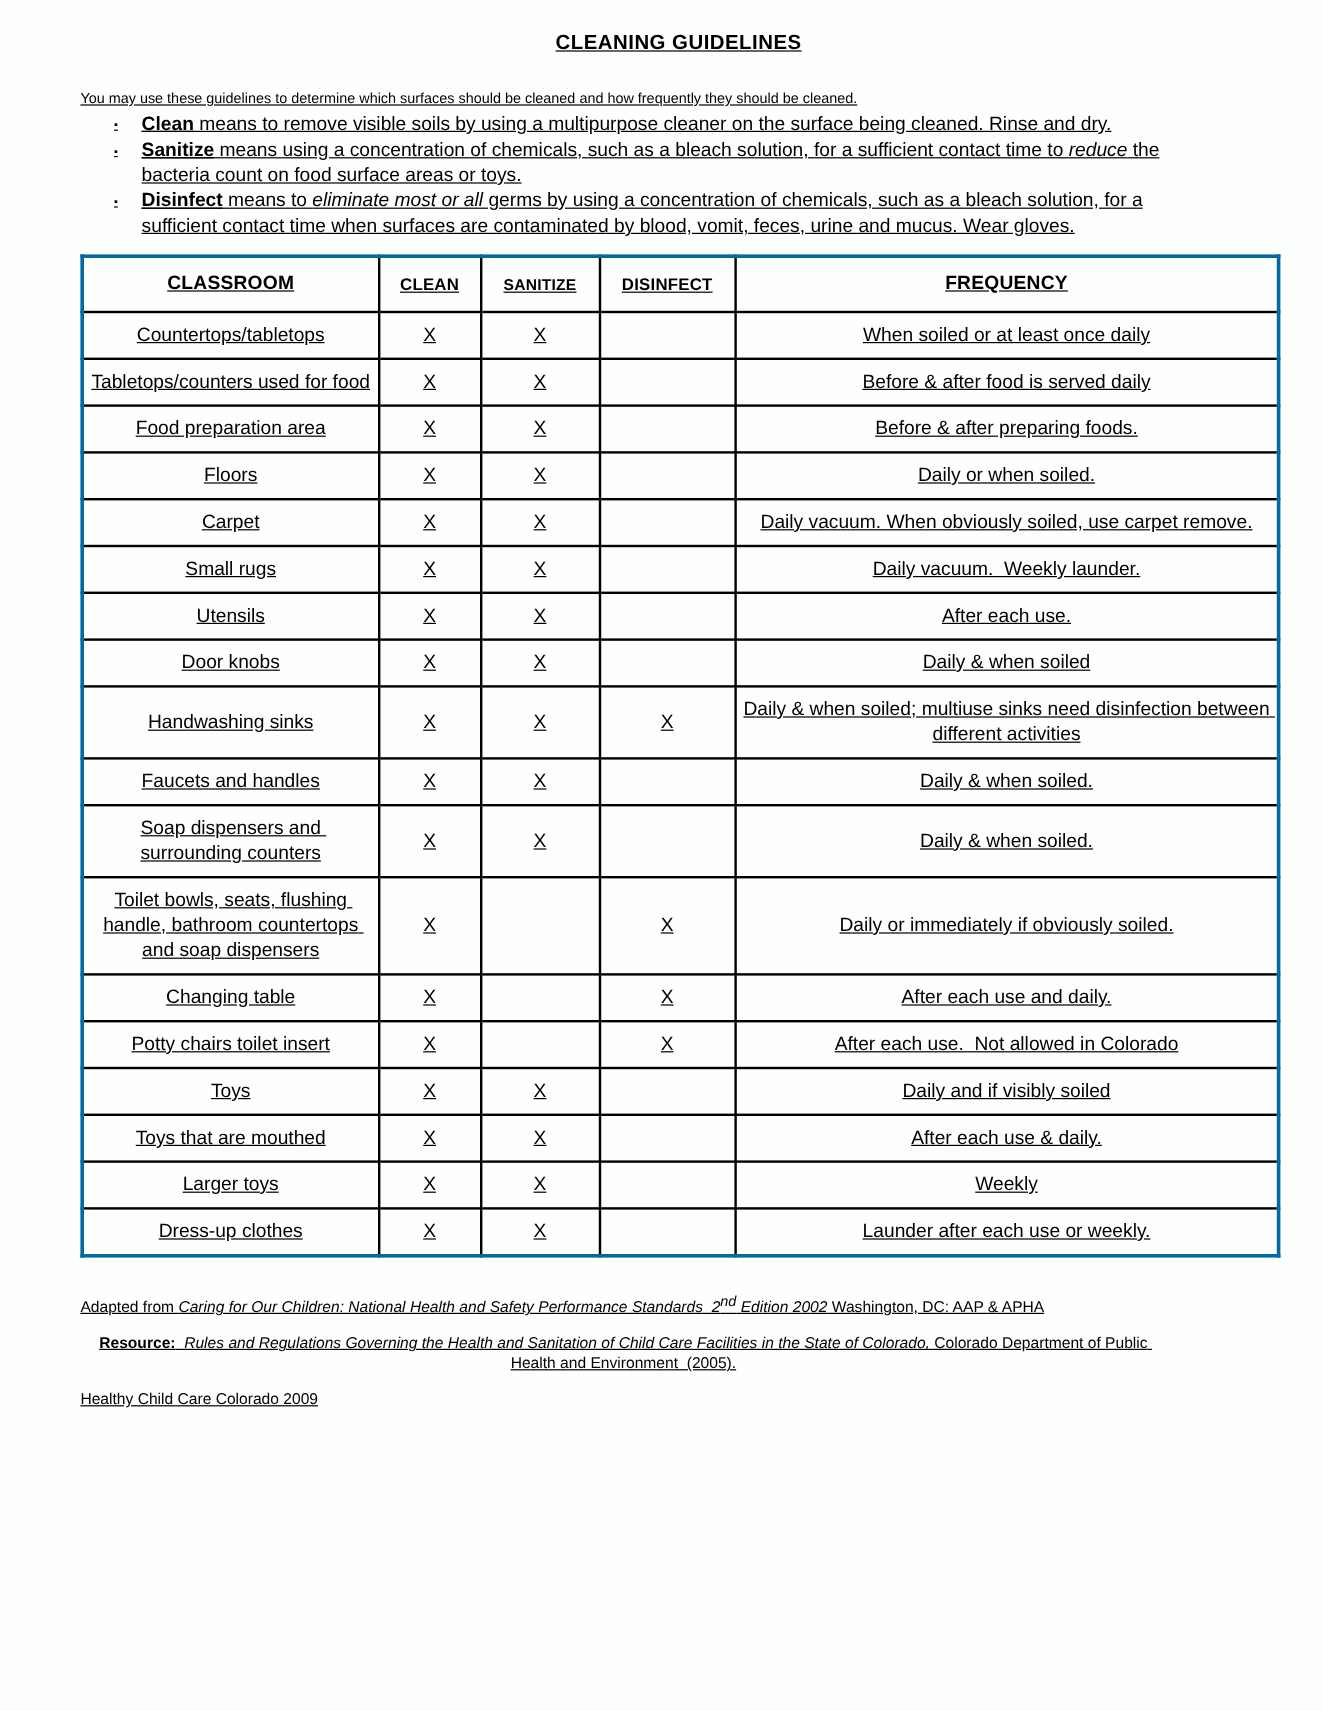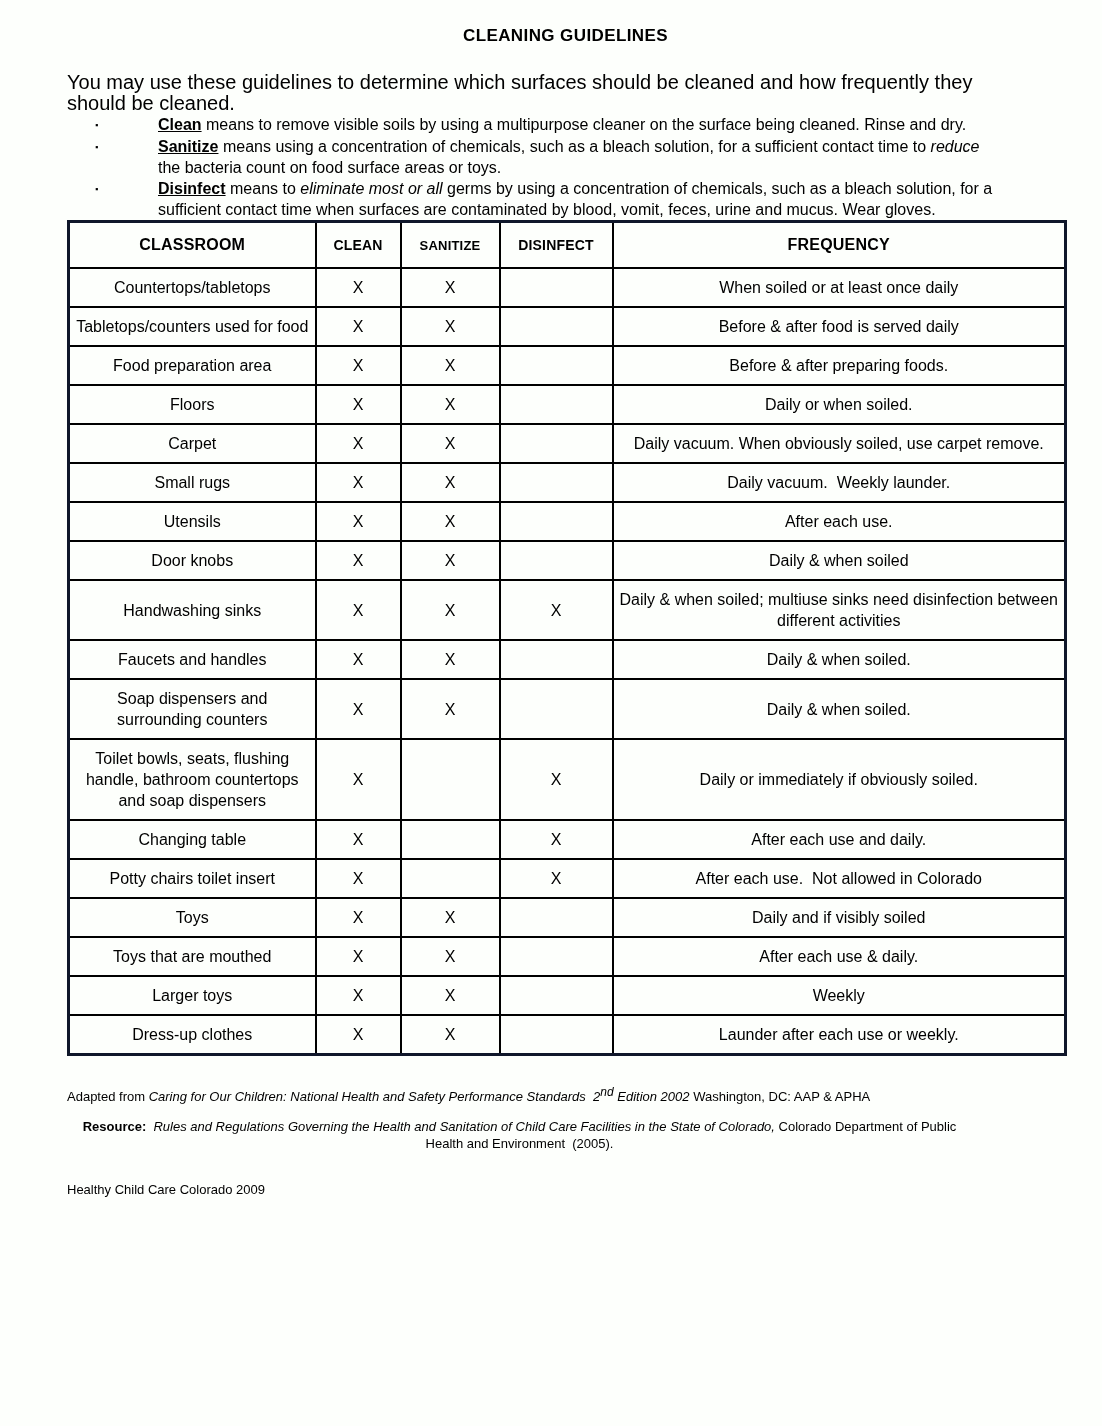--- a/index.html
+++ b/index.html
@@ -9,63 +9,65 @@
     color: #000;
   }
   .page {
     position: relative;
     width: 1102px;
     height: 1426px;
     box-sizing: border-box;
     background: #fdfffc;
     padding: 26px 38px 0 67px;
     overflow: hidden;
+    text-decoration: underline;
   }
   .doc-title {
     margin: 0 0 0 0;
     text-align: center;
     font-size: 17px;
     font-weight: bold;
     letter-spacing: 0.4px;
   }
   .intro {
     margin: 26px 0 0 0;
     width: 920px;
-    font-size: 20px;
+    font-size: 12px;
     line-height: 21px;
   }
   ul.defs {
     list-style: none;
     margin: 0;
     padding: 0 0 0 28px;
     width: 905px;
   }
   ul.defs li {
     display: flex;
     align-items: flex-start;
     font-size: 16px;
     line-height: 21px;
   }
   ul.defs .bullet {
     flex: 0 0 23px;
     font-size: 9px;
     line-height: 21px;
     padding-top: 1px;
   }
-  ul.defs .def-text { flex: 1 1 auto; margin-left: 40px; }
+  ul.defs .def-text { flex: 1 1 auto; }
   .term {
     font-weight: bold;
     text-decoration: underline;
   }
   .it { font-style: italic; }
   table.guidelines {
     border-collapse: collapse;
     table-layout: fixed;
     width: 997px;
-    border: 3px solid #0f172a;
+    margin-top: 13px;
+    border: 3px solid #0369a1;
   }
   table.guidelines th, table.guidelines td {
     border: 2px solid #000;
     box-sizing: border-box;
     text-align: center;
     vertical-align: middle;
     white-space: pre-wrap;
   }
   table.guidelines th {
     padding: 13px 4px;
@@ -83,21 +85,21 @@
   td.col-surface { padding: 8px 30px; }
   td.col-frequency { padding: 8px 55px; }
   td.col-clean, td.col-sanitize, td.col-disinfect { font-size: 17px; }
   .footer-line {
     font-size: 13px;
     line-height: 17px;
     white-space: pre-wrap;
   }
   .adapted { margin: 28px 0 0 0; width: 960px; }
   .resource { margin: 13px 0 0 0; width: 905px; text-align: center; }
-  .credit { margin: 29px 0 0 0; }
+  .credit { margin: 13px 0 0 0; }
   .resource-label { font-weight: bold; }
   sup { font-size: 12px; }
 </style>
 </head>
 <body>
 
 <div class="page">
 
   <h1 class="doc-title">CLEANING GUIDELINES</h1>
 

